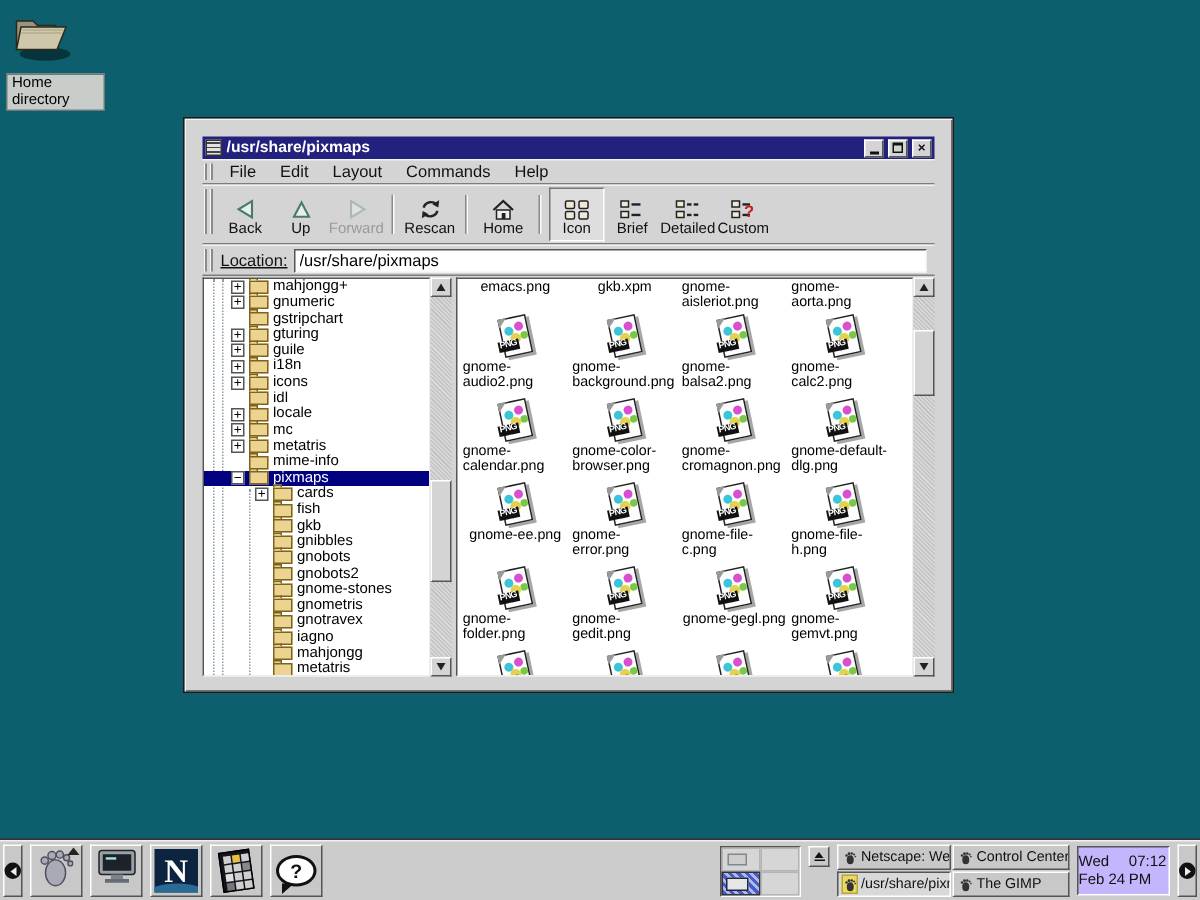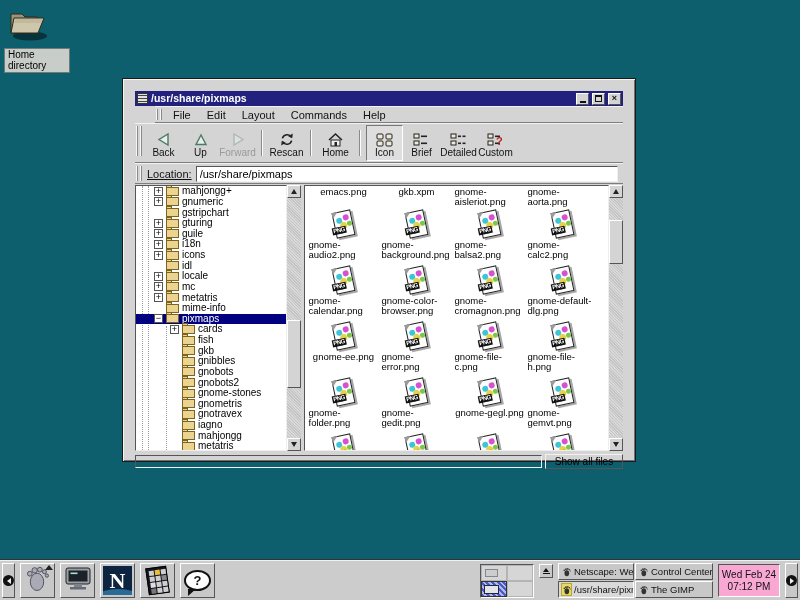--- a/index.html
+++ b/index.html
@@ -23,21 +23,21 @@
   .tb-btn { width:13px; height:12px; background:#d4d4d4; border:1px solid; border-color:#fff #555 #555 #fff;
     display:flex; align-items:center; justify-content:center; }
   .g-min { width:6px; height:2px; background:#111; margin-top:6px; }
   .g-max { width:7px; height:7px; border:1px solid #111; border-top-width:2px; }
   .g-cls { font-size:9px; font-weight:bold; color:#111; line-height:9px; }
 
   .bar { border-top:1px solid #f2f2f2; border-bottom:1px solid #7d7d7d; display:flex; align-items:center; }
   .grip { width:7px; align-self:stretch; margin:2px 2px 2px 1px;
     background:repeating-linear-gradient(90deg,#f6f6f6 0 1px,#8a8a8a 1px 2px,#d4d4d4 2px 4px); }
 
-  .menubar { height:17px;margin-left:20px; }
+  .menubar { height:17px; }
   .menu-item { font-size:11px; color:#111; padding:1px 8px; }
 
   .toolbar { height:40px; }
   .tbn { width:37px; height:36px; display:flex; flex-direction:column; align-items:center;
     justify-content:flex-end; padding-bottom:2px; gap:1px; border:1px solid transparent; }
   .tbn.active { border:1px solid; border-color:#777 #fff #fff #777; background:#dedede; }
   .tbn .lbl { font-size:10px; color:#111; line-height:10px; }
   .tbn.disabled .lbl { color:#9a9a9a; }
   .tbn.disabled svg { opacity:.45; }
   .tbi { height:16px; display:flex; align-items:flex-end; }
@@ -159,22 +159,22 @@
   .ejbtn .t { width:0; height:0; border-left:3.5px solid transparent; border-right:3.5px solid transparent; border-bottom:4px solid #111; }
   .ejbtn .u { width:7px; height:1.5px; background:#111; }
 
   .taskgrid { display:grid; grid-template-columns:76px 78px; grid-auto-rows:17px; gap:1px; flex:none; }
   .taskbtn { background:#c8c8c8; border:1px solid; border-color:#fff #555 #555 #fff; display:flex;
     align-items:center; gap:3px; padding:0 3px; font-size:9.5px; white-space:nowrap; overflow:hidden; color:#111; }
   .taskbtn.active { border-color:#555 #fff #fff #555; background:#d9d9d9; }
   .tfoot { width:9px; height:11px; flex:none; display:flex; align-items:center; justify-content:center; }
   .taskbtn.active .tfoot { background:#ead964; box-shadow:0 0 0 1px #b9a830; }
 
-  .clock { width:62px; height:33px; background:#f9a8d4; border:1px solid; border-color:#555 #fff #fff #555;
-    display:flex; flex-direction:column; align-items:center; justify-content:center; font-size:10px;
+  .clock { width:62px; height:33px; background:#c4b5fd; border:1px solid; border-color:#555 #fff #fff #555;
+    display:flex; flex-direction:row; align-items:center; justify-content:center; font-size:10px;
     line-height:12px; color:#111; flex:none; }
 </style>
 </head>
 <body>
 
 <div class="desk-icon">
   <span>
     <svg width="46" height="38" viewBox="0 0 46 38">
       <ellipse cx="26" cy="32" rx="17" ry="4.5" fill="rgba(0,0,0,0.45)"></ellipse>
       <path d="M7 10 h11 l3 3 h12 v16 h-26 z" fill="#9a937d" stroke="#2a2a1a" stroke-width="1"></path>
@@ -848,24 +848,20 @@
       <span class="sbtn up">
           <span class="tri-up"></span>
         </span>
       <span class="thumb" style="top:35px; height:44px;"></span>
       <span class="sbtn dn">
           <span class="tri-dn"></span>
         </span>
     </div>
   </div>
 
-  <div class="statusbar">
-    <span class="stat-main"></span>
-    <span class="stat-right">Show all files</span>
-  </div>
 </div>
 
 <div class="panel">
   <span class="hideb">
     <span class="hcirc">
         <span class="harr-l"></span>
       </span>
   </span>
 
   <span id="launchers" style="display:flex; gap:5px;">

